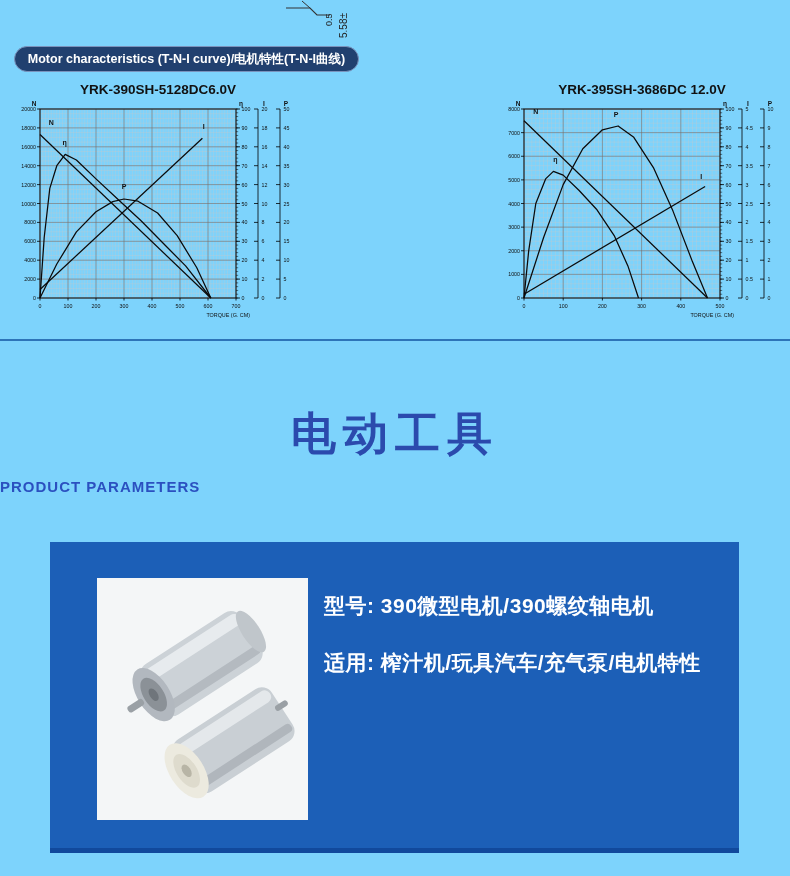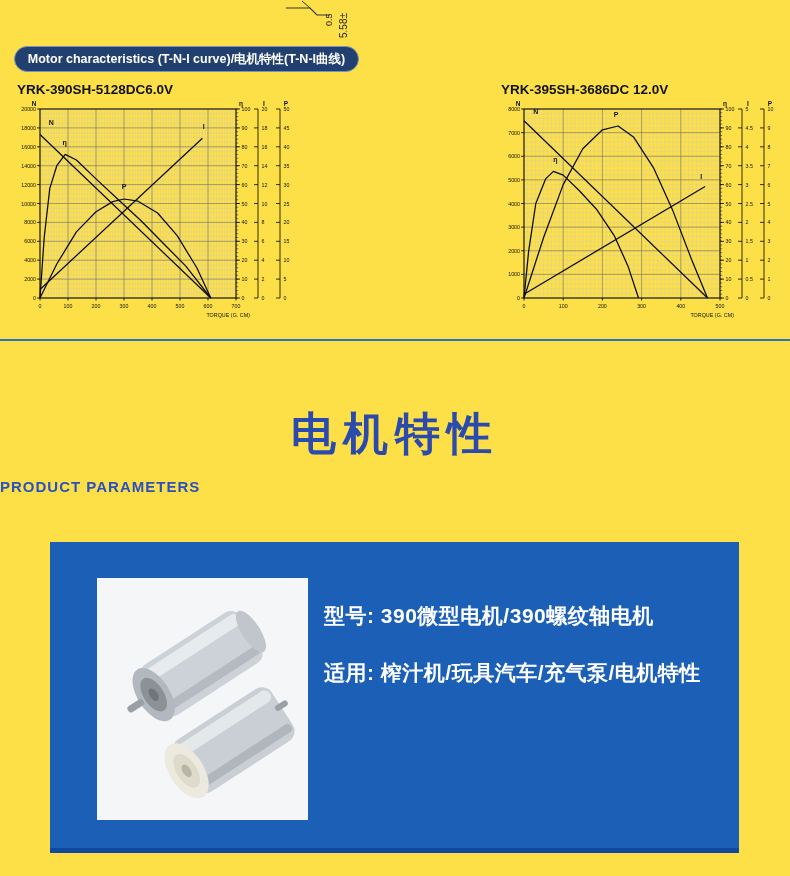--- a/index.html
+++ b/index.html
@@ -1,36 +1,36 @@
 <!DOCTYPE html>
 <html><head>
 <meta charset="utf-8">
 <style>
   html,body{margin:0;padding:0;background:#fff;}
-  .page{position:relative;width:790px;height:876px;background:#fde047;overflow:hidden;
+  .page{position:relative;width:790px;height:876px;background:#7dd3fc;overflow:hidden;
         font-family:"Liberation Sans",sans-serif;}
   .frag{position:absolute;left:284px;top:0;width:86px;height:40px;}
   .banner{position:absolute;left:14px;top:46px;width:343px;height:24px;background:#21406f;
           border:1px solid #7a93bd;border-radius:13px;color:#fff;font-size:12.5px;font-weight:700;
           display:flex;align-items:center;justify-content:center;white-space:nowrap;}
   .chart{position:absolute;top:82px;width:284px;}
   .chart.c0{left:16px;} .chart.c1{left:500px;}
-  .chart-head{display:flex;justify-content:flex-start;align-items:baseline;
+  .chart-head{display:flex;justify-content:center;align-items:baseline;
               font-size:13.5px;font-weight:700;color:#111;padding:0 1px;}
   svg.plot{display:block;width:284px;height:224px;margin-top:2px;}
   .divider{position:absolute;left:0;top:339px;width:790px;height:2px;background:#2d74b8;}
   .t-zh{position:absolute;left:0;top:404px;width:790px;text-align:center;font-size:45px;
         font-weight:700;color:#2b4aad;letter-spacing:7px;}
   .t-en{position:absolute;left:0;top:478px;width:790px;font-size:15px;
         font-weight:600;color:#2b50c0;letter-spacing:1px;}
   .panel{position:absolute;left:50px;top:542px;width:689px;height:306px;background:#1c5fb7;
          border-bottom:5px solid #11499c;}
   .photo{position:absolute;left:47px;top:36px;width:211px;height:242px;background:#f4f6f7;}
   .info{position:absolute;left:274px;top:50px;display:flex;flex-direction:column;gap:29px;
-        color:#ffffff;font-size:21px;font-weight:600;letter-spacing:0.5px;white-space:nowrap;margin-top:10px;}
+        color:#ffffff;font-size:21px;font-weight:600;letter-spacing:0.5px;white-space:nowrap;}
 </style>
 </head>
 <body>
 
 <div class="page">
 
   <svg class="frag" viewBox="0 0 86 40">
     <path d="M2,8 L26,8 L33,15 L46,15" fill="none" stroke="#333" stroke-width="1.1"></path>
     <path d="M18,1 L26,8" fill="none" stroke="#333" stroke-width="1"></path>
     <text x="48" y="26" transform="rotate(-90 48 26)" font-size="9" fill="#222">0.5</text>
@@ -626,21 +626,21 @@
         <text x="55.36" y="62.920000000000016" font-size="7" text-anchor="middle" fill="#111" font-weight="bold">η</text>
         <polyline points="24.0,199.0 43.6,138.5 63.2,85.6 82.8,49.7 102.4,30.8 118.1,27.0 133.8,38.3 153.4,68.6 173.0,112.1 192.6,163.1 207.5,199.0" fill="none" stroke="#0a0a0a" stroke-width="1.25" stroke-linejoin="round"></polyline>
         <text x="116.11999999999999" y="17.560000000000002" font-size="7" text-anchor="middle" fill="#111" font-weight="bold">P</text>
         <polyline points="24.0,195.2 205.1,87.5" fill="none" stroke="#0a0a0a" stroke-width="1.25" stroke-linejoin="round"></polyline>
         <text x="201.184" y="79.92999999999999" font-size="7" text-anchor="middle" fill="#111" font-weight="bold">I</text>
       </svg>
   </div>
 
   <div class="divider"></div>
 
-  <div class="t-zh">电机特性</div>
+  <div class="t-zh">电动工具</div>
   <div class="t-en">PRODUCT PARAMETERS</div>
 
   <div class="panel">
     <svg class="photo" viewBox="0 0 211 242">
       <rect x="0" y="0" width="211" height="242" fill="#f4f6f7"></rect>
 
       <g transform="rotate(-33 100 110)">
         <rect x="58" y="62" width="118" height="60" rx="12" fill="#ccd2d7"></rect>
         <rect x="60" y="67" width="114" height="13" rx="6" fill="#e7ebee"></rect>
         <rect x="60" y="106" width="114" height="9" rx="4" fill="#b4bac0"></rect>

